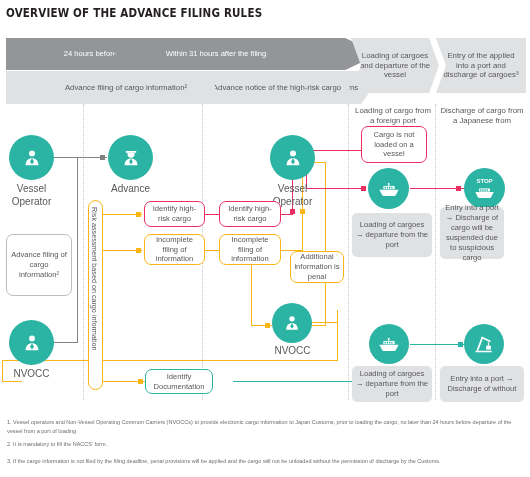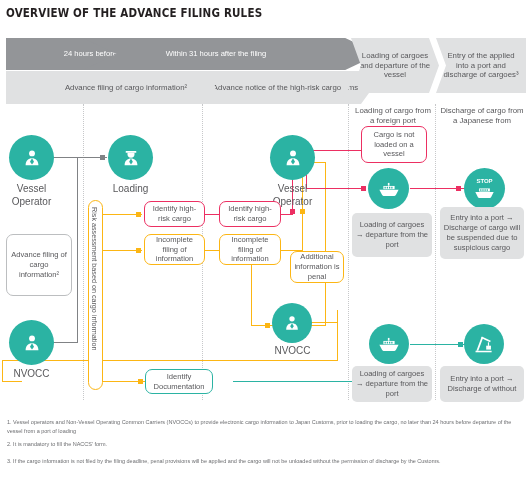--- a/index.html
+++ b/index.html
@@ -293,21 +293,21 @@
 
   <div class="circle" style="left:108px; top:135px; width:45px; height:45px;">
     <svg width="22" height="22" viewBox="0 0 24 24">
       <rect x="6.2" y="4.4" width="11.6" height="1.9" rx="0.6" fill="#ffffff"></rect>
       <path d="M8.2 6.4 h7.6 v1.6 a3.8 3.8 0 0 1 -7.6 0 Z" fill="#ffffff"></path>
       <path d="M5 20 C5 15 8.2 12.6 12 12.6 C15.8 12.6 19 15 19 20 Z" fill="#ffffff"></path>
       <path d="M12 12.6 L10 16 L12 19 L14 16 Z" fill="#2bb3a3"></path>
     </svg>
   </div>
   <div class="clabel" style="left:99px; top:183px; width:63px;">
-    <span>Loading</span>
+    <span>Advance</span>
   </div>
 
   <div class="circle" style="left:270px; top:135px; width:45px; height:45px;">
     <svg width="22" height="22" viewBox="0 0 24 24">
       <circle cx="12" cy="7" r="3.2" fill="#ffffff"></circle>
       <path d="M5 20 C5 14.6 8.2 12.2 12 12.2 C15.8 12.2 19 14.6 19 20 Z" fill="#ffffff"></path>
       <path d="M12 12.2 L9.8 16 L12 19 L14.2 16 Z" fill="#2bb3a3"></path>
     </svg>
   </div>
   <div class="clabel" style="left:261px; top:183px; width:63px;">
@@ -393,21 +393,21 @@
       <rect x="9.4" y="4.2" width="1.6" height="2.2" fill="#2bb3a3"></rect>
       <rect x="12.2" y="4.2" width="1.6" height="2.2" fill="#2bb3a3"></rect>
       <rect x="15" y="4.2" width="1.6" height="2.2" fill="#2bb3a3"></rect>
       <rect x="17.8" y="4.2" width="1.6" height="2.2" fill="#2bb3a3"></rect>
     </svg>
   </div>
 
   <div class="rbox box-fill-gray" style="left:352px; top:213px; width:80px; height:44px;">
     <span>Loading of cargoes → departure from the port</span>
   </div>
-  <div class="rbox box-fill-gray" style="left:440px; top:207px; width:84px; height:52px;">
+  <div class="rbox box-fill-gray" style="left:440px; top:207px; width:64px; height:52px;">
     <span>Entry into a port → Discharge of cargo will be suspended due to suspicious cargo</span>
   </div>
 
   <div class="circle" style="left:369px; top:324px; width:40px; height:40px;">
     <svg width="24" height="20" viewBox="0 0 30 22">
       <path d="M3 12 h24 l-3.4 6.6 a2 2 0 0 1 -1.7 1 H8.1 a2 2 0 0 1 -1.7 -1 Z" fill="#ffffff"></path>
       <rect x="8" y="7.2" width="14" height="4" fill="#ffffff"></rect>
       <rect x="9.4" y="8.2" width="1.6" height="2.2" fill="#2bb3a3"></rect>
       <rect x="12.2" y="8.2" width="1.6" height="2.2" fill="#2bb3a3"></rect>
       <rect x="15" y="8.2" width="1.6" height="2.2" fill="#2bb3a3"></rect>

